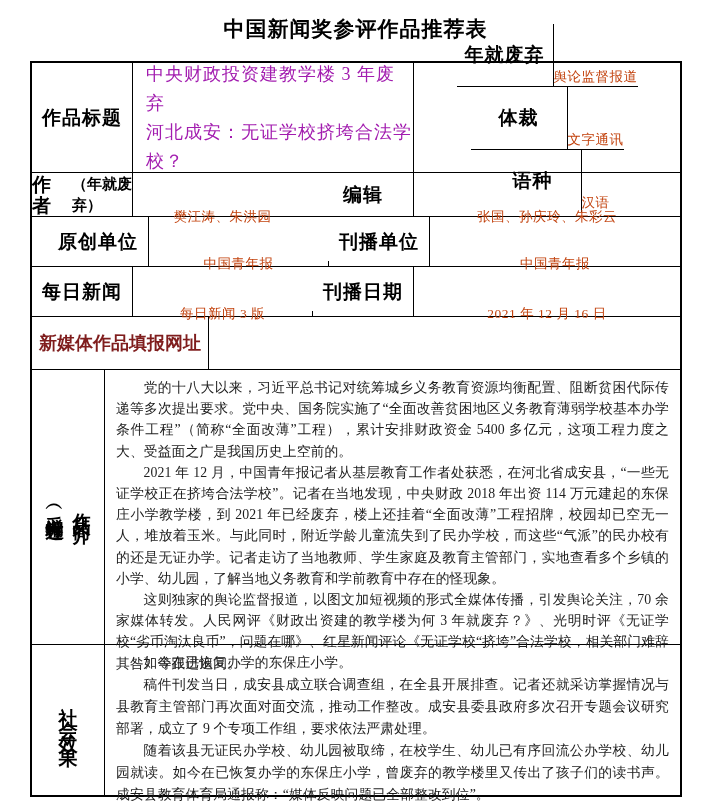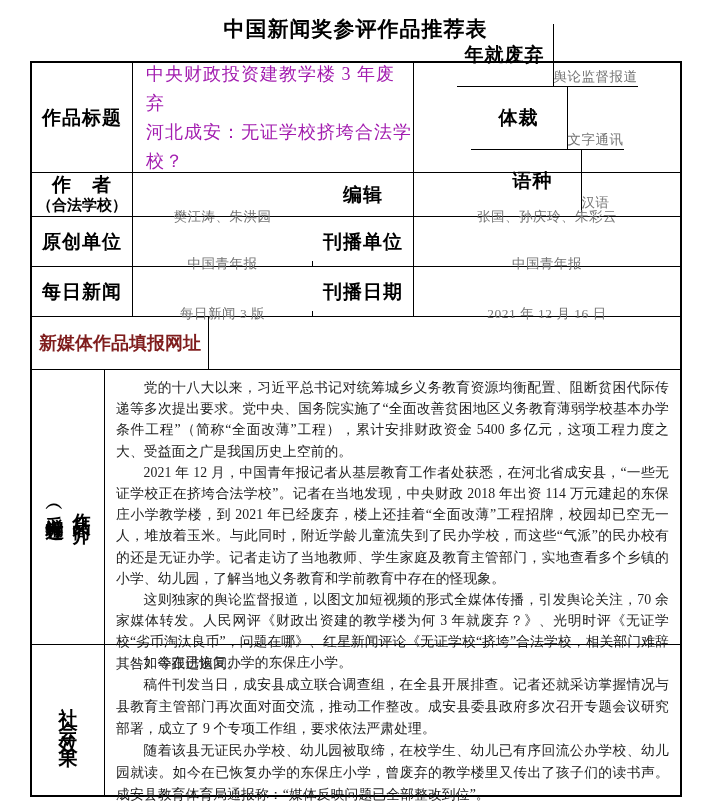--- a/index.html
+++ b/index.html
@@ -20,43 +20,43 @@
   .t-row{display:flex;box-sizing:border-box;border-bottom:1.5px solid #000;min-height:0;}
   .t-row.last{border-bottom:none;}
   .t-cell{
     box-sizing:border-box;border-right:1.5px solid #000;
     display:flex;align-items:center;justify-content:center;
     min-width:0;min-height:0;
   }
   .t-cell.no-br{border-right:none;}
   .lbl{font-weight:bold;font-size:19px;color:#000;letter-spacing:1px;}
   .lbl-sm{font-weight:bold;font-size:18px;color:#7f1d1d;}
-  .val{font-size:13.5px;color:#737373;letter-spacing:0.5px;margin-top:44px;}
+  .val{font-size:13.5px;color:#c2410c;letter-spacing:0.5px;margin-top:44px;}
   
   .r1{height:110px;}
   .r2{height:44px;}
-  .r3{height:50px;}
+  .r3{height:50px;padding-left:16px;}
   .r4{height:50px;}
   .r5{height:53px;}
   .r6{height:275px;}
   .r7{flex:1;}
   
   .c-label1{width:101px;}
   .c-titletext{width:281px;justify-content:flex-start;}
   .title-lines{padding-left:13px;font-size:18px;line-height:29px;color:#a21caf;letter-spacing:1px;}
   .r1-right{flex:1;display:flex;flex-direction:column;}
   .r1-sub{flex:1;display:flex;border-bottom:1.5px solid #000;box-sizing:border-box;}
   .r1-sub.last{border-bottom:none;}
   .c-sublabel{width:97px;}
   .c-subval{flex:1;}
   
   .c-val2{width:180px;text-align:center;}
   .c-label2{width:101px;}
   .c-val3{flex:1;}
-  .author-label{display:flex;flex-direction:column;align-items:center;line-height:21px;}
+  .author-label{display:flex;flex-direction:row;align-items:center;line-height:21px;}
   .author-label .sub{font-size:15px;letter-spacing:0;}
   
   .c-urllabel{width:177px;}
   .c-urlval{flex:1;}
   
   .c-vlabel{width:73px;}
   .c-text{flex:1;align-items:flex-start;justify-content:flex-start;flex-direction:column;}
   .intro-label{gap:3px;}
   .vtext{writing-mode:vertical-rl;text-orientation:mixed;font-weight:bold;color:#000;}
   .intro-left{font-size:18px;letter-spacing:3px;}
@@ -99,21 +99,21 @@
           <div class="t-cell c-sublabel lbl">语种</div>
           <div class="t-cell c-subval no-br val">汉语</div>
         </div>
       </div>
     </div>
 
     <div class="t-row r2">
       <div class="t-cell c-label1">
         <div class="author-label lbl">
           <span>作　者</span>
-          <span class="sub">（合法学校）</span>
+          <span class="sub">（年就废弃）</span>
         </div>
       </div>
       <div class="t-cell c-val2 val">樊江涛、朱洪园</div>
       <div class="t-cell c-label2 lbl">编辑</div>
       <div class="t-cell c-val3 no-br val">张国、孙庆玲、朱彩云</div>
     </div>
 
     <div class="t-row r3">
       <div class="t-cell c-label1 lbl">原创单位</div>
       <div class="t-cell c-val2 val">中国青年报</div>

